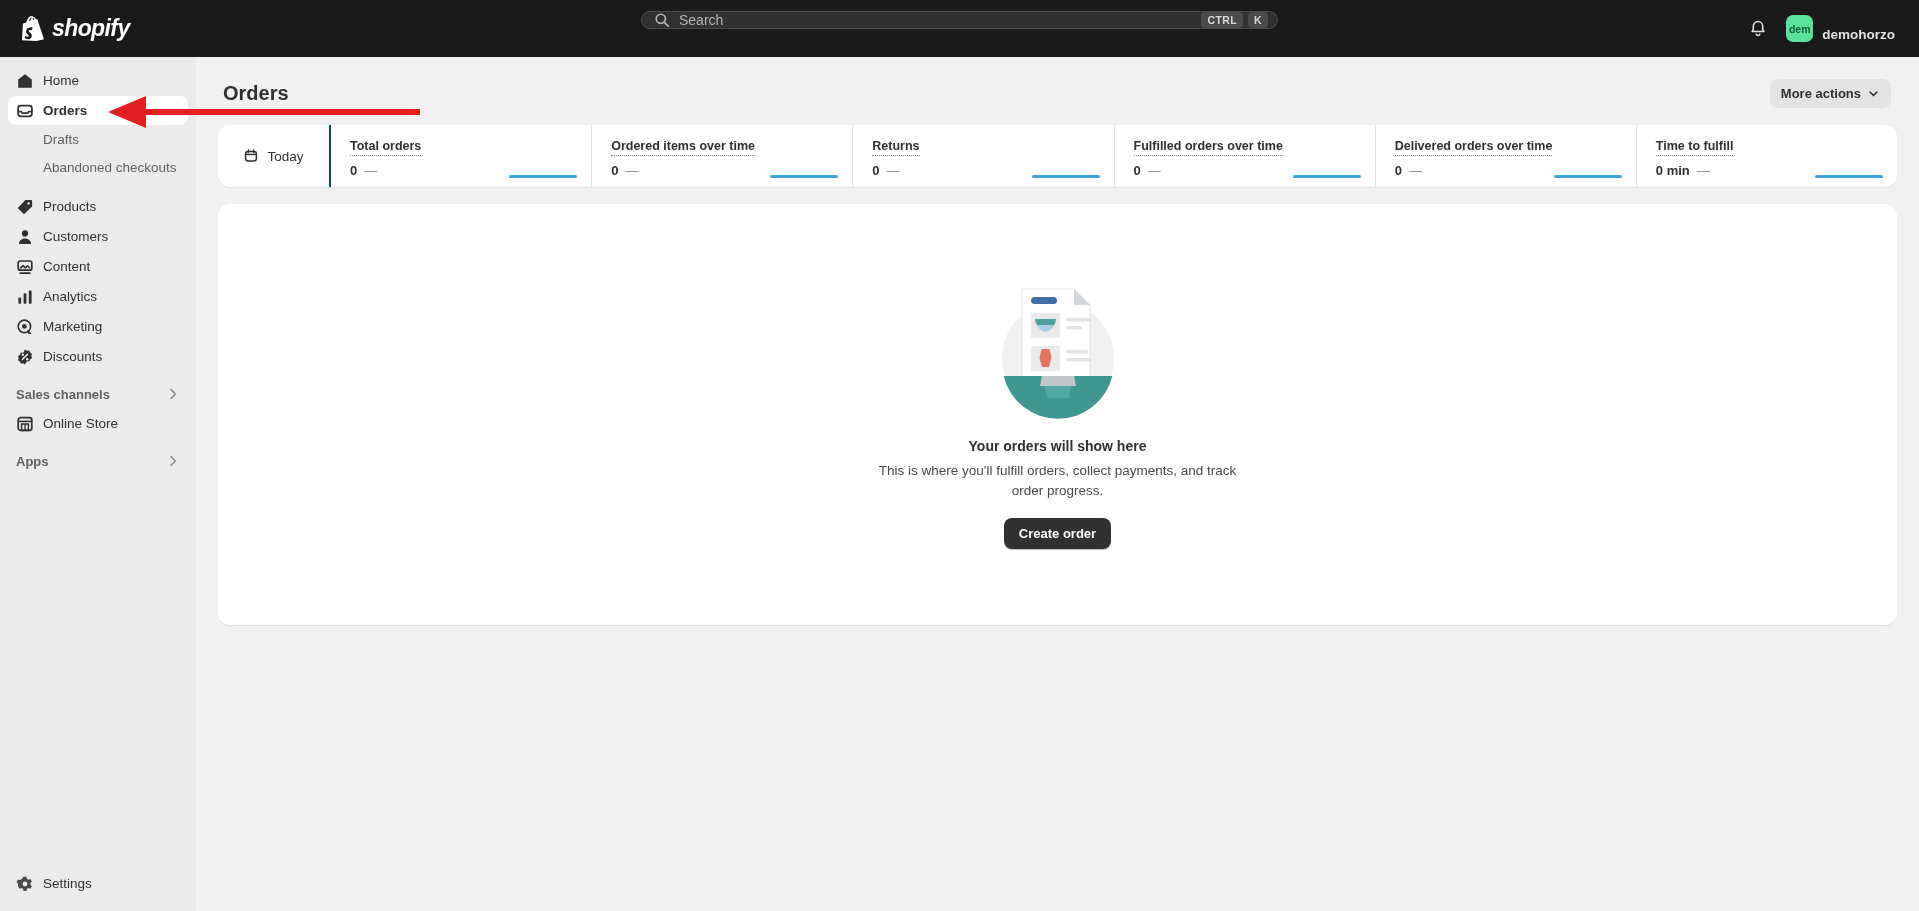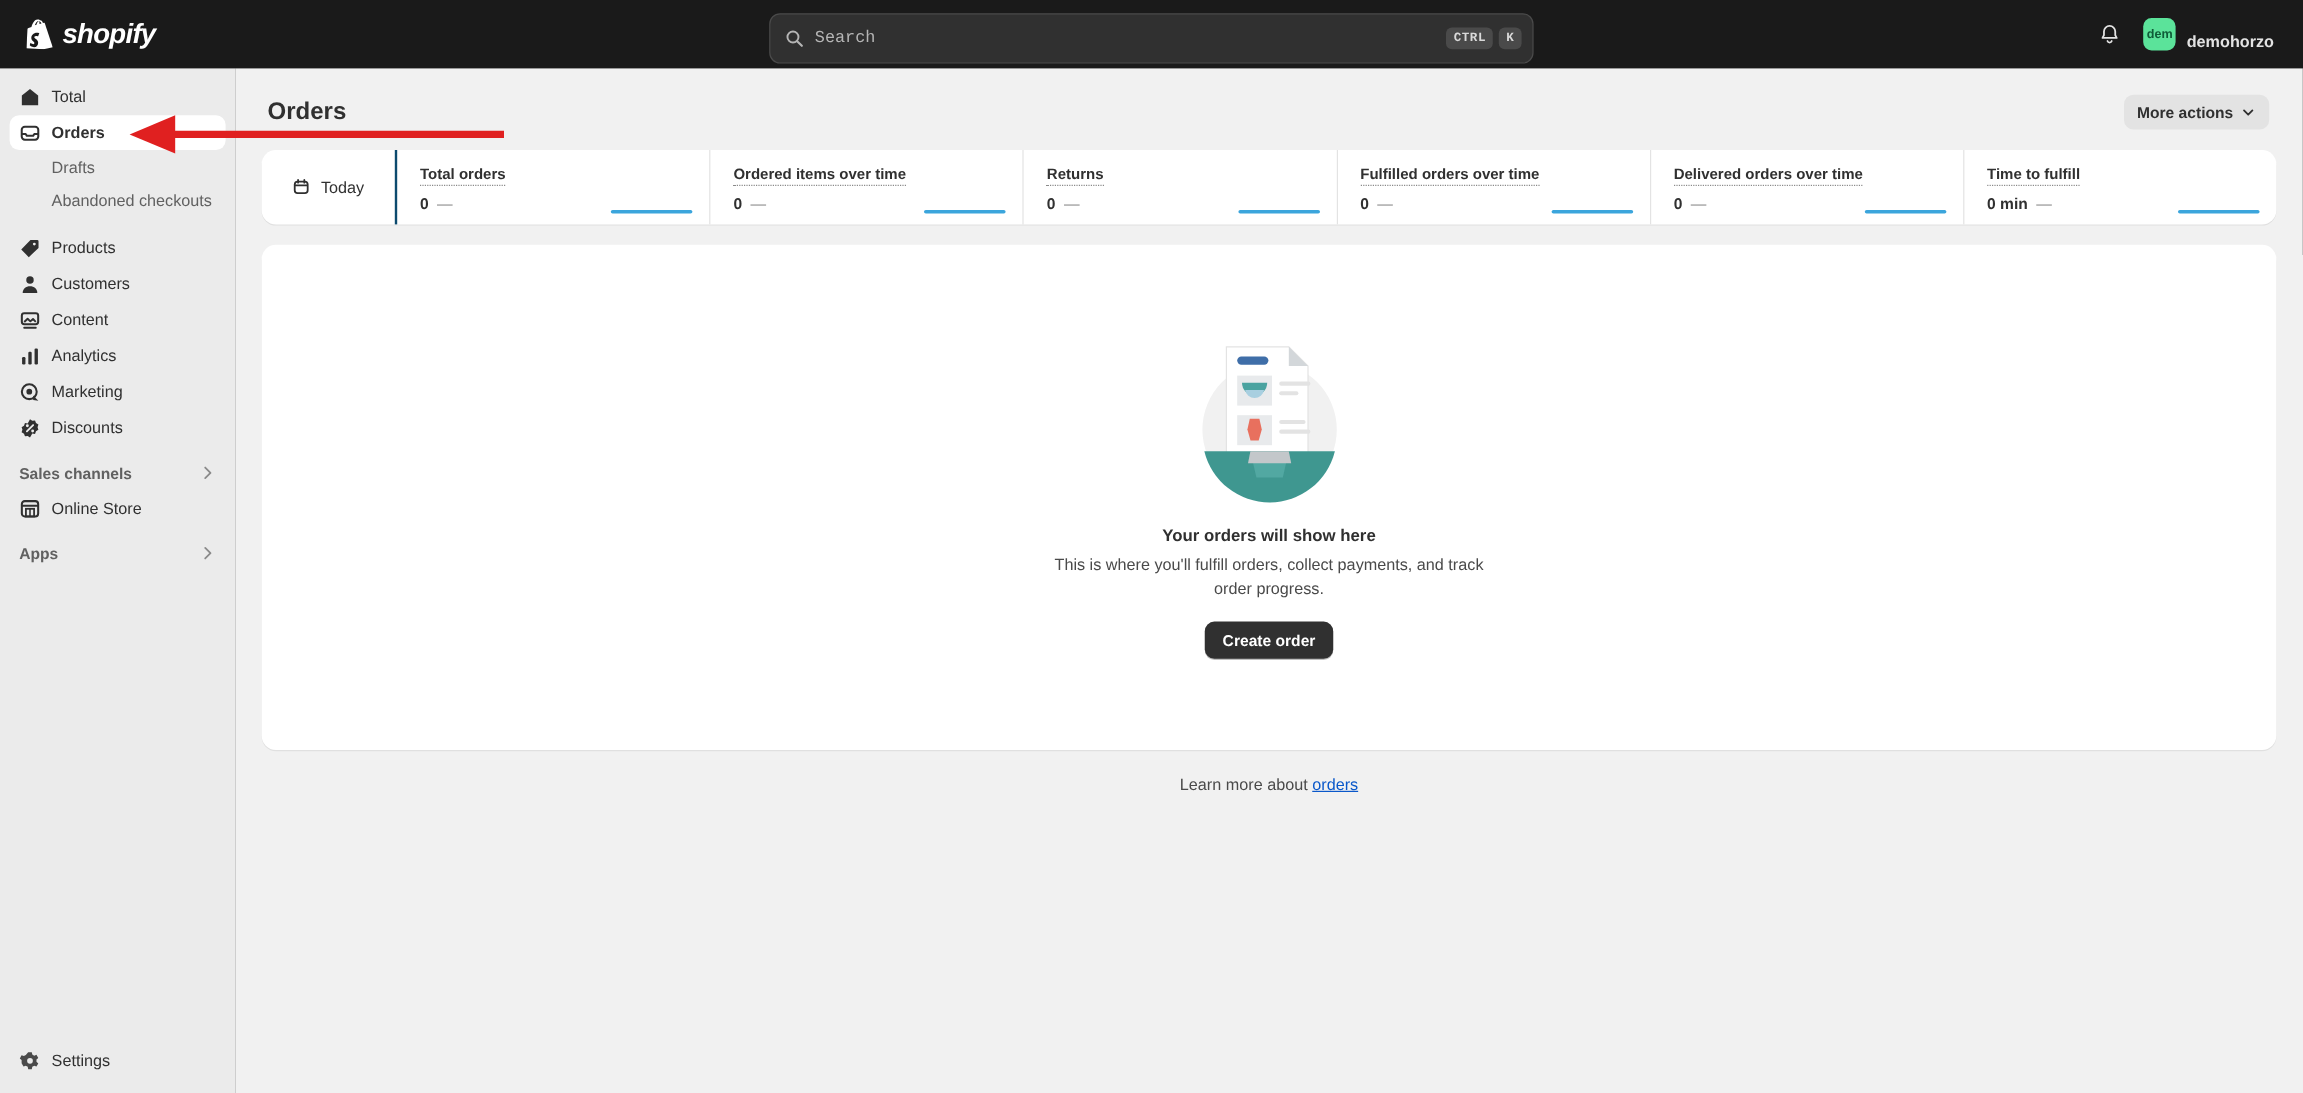--- a/index.html
+++ b/index.html
@@ -22,24 +22,24 @@
     margin-left: 22px; width: 190px;
   }
   #logo-mark { width: 22px; height: 25px; }
   #logo-text {
     color: #ffffff; font-size: 23px; font-weight: 700;
     font-style: italic; letter-spacing: -0.6px;
   }
 
   #searchbar {
     position: absolute; left: 641px; top: 11px;
-    width: 637px; height: 42px;
+    width: 637px; height: 18px;
     background: #303030; border: 1px solid #4a4a4a;
     border-radius: 9px;
-    display: flex; align-items: center; padding: 0 9px 0 12px; font-family: Liberation Mono, monospace;
+    display: flex; align-items: center; padding: 0 9px 0 12px;
   }
   #searchbar .si { width: 16px; height: 16px; flex: 0 0 16px; }
   #search-input {
     flex: 1; background: transparent; border: none; outline: none;
     color: #e3e3e3; font-size: 14px; font-family: inherit;
     margin-left: 9px;
   }
   #search-input::placeholder { color: #b5b5b5; }
   .kbd {
     background: #4a4a4a; color: #d9d9d9;
@@ -224,21 +224,21 @@
 </div>
 
 <div id="sidebar">
 
   <div class="nav-item">
     <span class="ic">
       <svg viewBox="0 0 18 18" width="18" height="18">
           <path d="M9 2.2 2.2 7.6v8.2h13.6V7.6z" fill="#303030"></path>
         </svg>
     </span>
-    <span>Total</span>
+    <span>Home</span>
   </div>
 
   <div class="nav-item selected">
     <span class="ic">
       <svg viewBox="0 0 18 18" width="18" height="18">
         <rect x="2.1" y="3.6" width="13.8" height="10.8" rx="2.6" fill="none" stroke="#303030" stroke-width="1.7"></rect>
         <path d="M2.1 9.6h3.3l1 1.6h5.2l1-1.6h3.3" fill="none" stroke="#303030" stroke-width="1.7" stroke-linejoin="round"></path>
       </svg>
     </span>
     <span>Orders</span>
@@ -462,21 +462,18 @@
         <path d="M5.6 96a56 56 0 0 0 108.8 0z" fill="#3f9790"></path>
         <path d="M44 96h32l-5 22H49z" fill="#52a8a2"></path>
         <path d="M44 96l-2 10h36l-2-10z" fill="#c3c7ca"></path>
       </svg>
     </span>
     <div id="empty-title">Your orders will show here</div>
     <div id="empty-desc">This is where you'll fulfill orders, collect payments, and track order progress.</div>
     <button id="create-order">Create order</button>
   </div>
 
-  <div id="learn-more">
-    <span>Learn more about </span><a>orders</a>
-  </div>
 </div>
 
 <svg id="annotation" viewBox="0 0 1919 911">
   <line x1="420" y1="112" x2="135" y2="112" stroke="#e02020" stroke-width="6" stroke-linecap="butt"></line>
   <path d="M108 112 L146 96 L146 128 Z" fill="#e02020"></path>
 </svg>
 
 </body></html>

